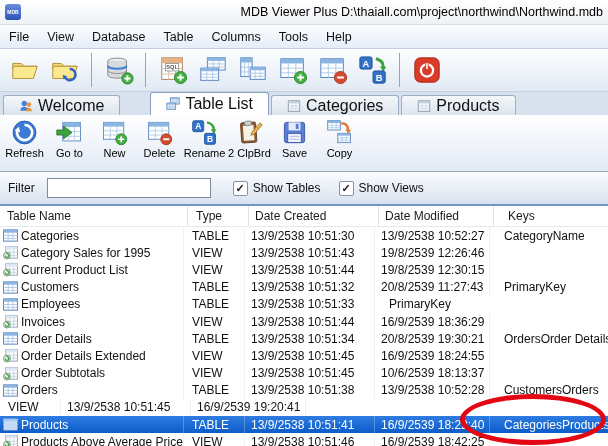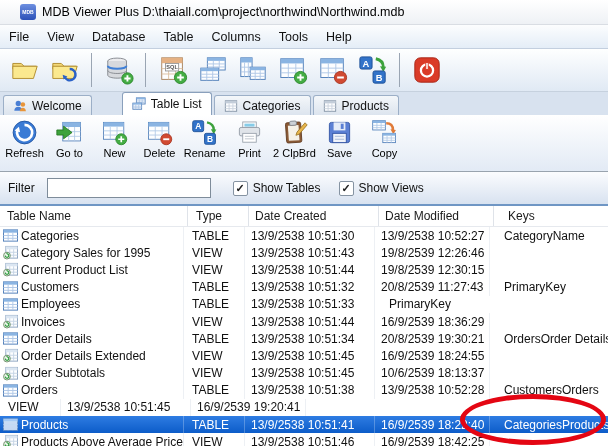--- a/index.html
+++ b/index.html
@@ -1,40 +1,40 @@
 <!DOCTYPE html>
 <html><head>
 <meta charset="utf-8">
 <style>
   html,body{margin:0;padding:0;}
   body{width:608px;height:446px;overflow:hidden;font-family:"Liberation Sans",sans-serif;background:#fff;color:#111;}
   .window{position:relative;width:608px;height:446px;overflow:hidden;background:#fff;}
 
   
-  .titlebar{height:24px;display:flex;align-items:center;gap:6px;padding:0 20px;
-    background:linear-gradient(#ffffff,#eef1f5);border-bottom:1px solid #d9dde3;}
+  .titlebar{height:24px;display:flex;align-items:center;gap:6px;padding:0 5px;
+    background:linear-gradient(#ffffff,#eef1f5);border-bottom:1px solid #d9dde3;justify-content:space-between;}
   .appicon{width:16px;height:16px;border-radius:3px;background:linear-gradient(#6d8fe0,#2b50b8);
     color:#fff;font-size:5px;font-weight:bold;display:flex;align-items:center;justify-content:center;line-height:1;}
   .titletext{font-size:12.5px;color:#000;white-space:nowrap;}
 
   
   .menubar{height:23px;display:flex;align-items:stretch;background:linear-gradient(#fcfdfe,#e4edf7);
     border-bottom:1px solid #c3cfdf;font-size:12.5px;}
   .menu-item{display:flex;align-items:center;padding:0 9px;cursor:default;}
 
   
   .toolbar{height:42px;display:flex;align-items:center;padding:0 6px;gap:3px;
     background:linear-gradient(#feffff,#e0e9f4);border-bottom:1px solid #c6d1de;}
   .tb-btn{width:37px;height:36px;display:flex;align-items:center;justify-content:center;border-radius:3px;}
   .tb-btn svg{width:30px;height:30px;}
   .tb-sep{width:1px;height:34px;background:#9aa5b3;margin:0 5px;}
 
   
   .tabstrip{height:23px;background:#d8e2ef;display:flex;align-items:flex-end;padding-left:3px;gap:2px;}
-  .tab{height:19px;display:flex;align-items:center;gap:5px;padding:0 9px;font-size:12px;
+  .tab{height:19px;display:flex;align-items:center;gap:5px;padding:0 15px;font-size:16px;
     background:linear-gradient(#f4f7fa,#dce4ee);border:1px solid #9cafc7;border-bottom:none;
     border-radius:3px 3px 0 0;white-space:nowrap;}
   .tab svg{width:14px;height:14px;}
   .tab.active{background:#fff;height:22px;border-color:#8aa0bc;margin-left:28px;}
 
   
   .toolpanel{height:55px;display:flex;align-items:center;padding:1px 2px 0 2px;
     background:linear-gradient(#ffffff,#e2eaf5);border-bottom:1px solid #99a3ae;}
   .tool-button{width:45px;height:51px;display:flex;flex-direction:column;align-items:center;
     justify-content:flex-start;padding-top:2px;gap:1px;font-size:11px;border-radius:3px;}
@@ -313,32 +313,20 @@
             <path d="M23.5 12l3.5 6 3-5.5z" fill="#3da23d"></path>
             <rect x="16" y="17" width="13" height="13" rx="2" fill="#3273c9" stroke="#1d4f96"></rect>
             <text x="22.5" y="27.3" font-size="10" font-weight="bold" text-anchor="middle" fill="#fff" font-family="sans-serif">B</text>
           </svg>
         </span>
         <div class="tool-label">Rename</div>
       </div>
       <div class="tool-button">
         <span style="display: inline-flex;">
           <svg viewBox="0 0 32 32">
-            <rect x="8" y="3.5" width="16" height="7" fill="#fff" stroke="#959ea8"></rect>
-            <rect x="10" y="5.5" width="12" height="3.5" fill="#86ccE8"></rect>
-            <rect x="4" y="10" width="24" height="10" rx="2" fill="#e0e4e9" stroke="#8d96a0"></rect>
-            <rect x="8" y="17" width="16" height="10.5" fill="#fff" stroke="#959ea8"></rect>
-            <path d="M10.5 20.5h11M10.5 23.5h11" stroke="#b7bec6"></path>
-          </svg>
-        </span>
-        <div class="tool-label">Print</div>
-      </div>
-      <div class="tool-button">
-        <span style="display: inline-flex;">
-          <svg viewBox="0 0 32 32">
             <rect x="6" y="4" width="18" height="24" rx="2" fill="#8a5a36" stroke="#5f3a1e" transform="rotate(-4 15 16)"></rect>
             <rect x="8.7" y="7.5" width="12.6" height="18" fill="#f5f1e7" transform="rotate(-4 15 16)"></rect>
             <rect x="11" y="2.5" width="8" height="5" rx="1.5" fill="#cbd0d5" stroke="#7c838b" transform="rotate(-4 15 16)"></rect>
             <path d="M28.5 4.5l2.5 2.5-9.5 11-3.8 1.3 1.3-3.8z" fill="#e8b64c" stroke="#9a7526"></path>
           </svg>
         </span>
         <div class="tool-label">2 ClpBrd</div>
       </div>
       <div class="tool-button">
         <span style="display: inline-flex;">

